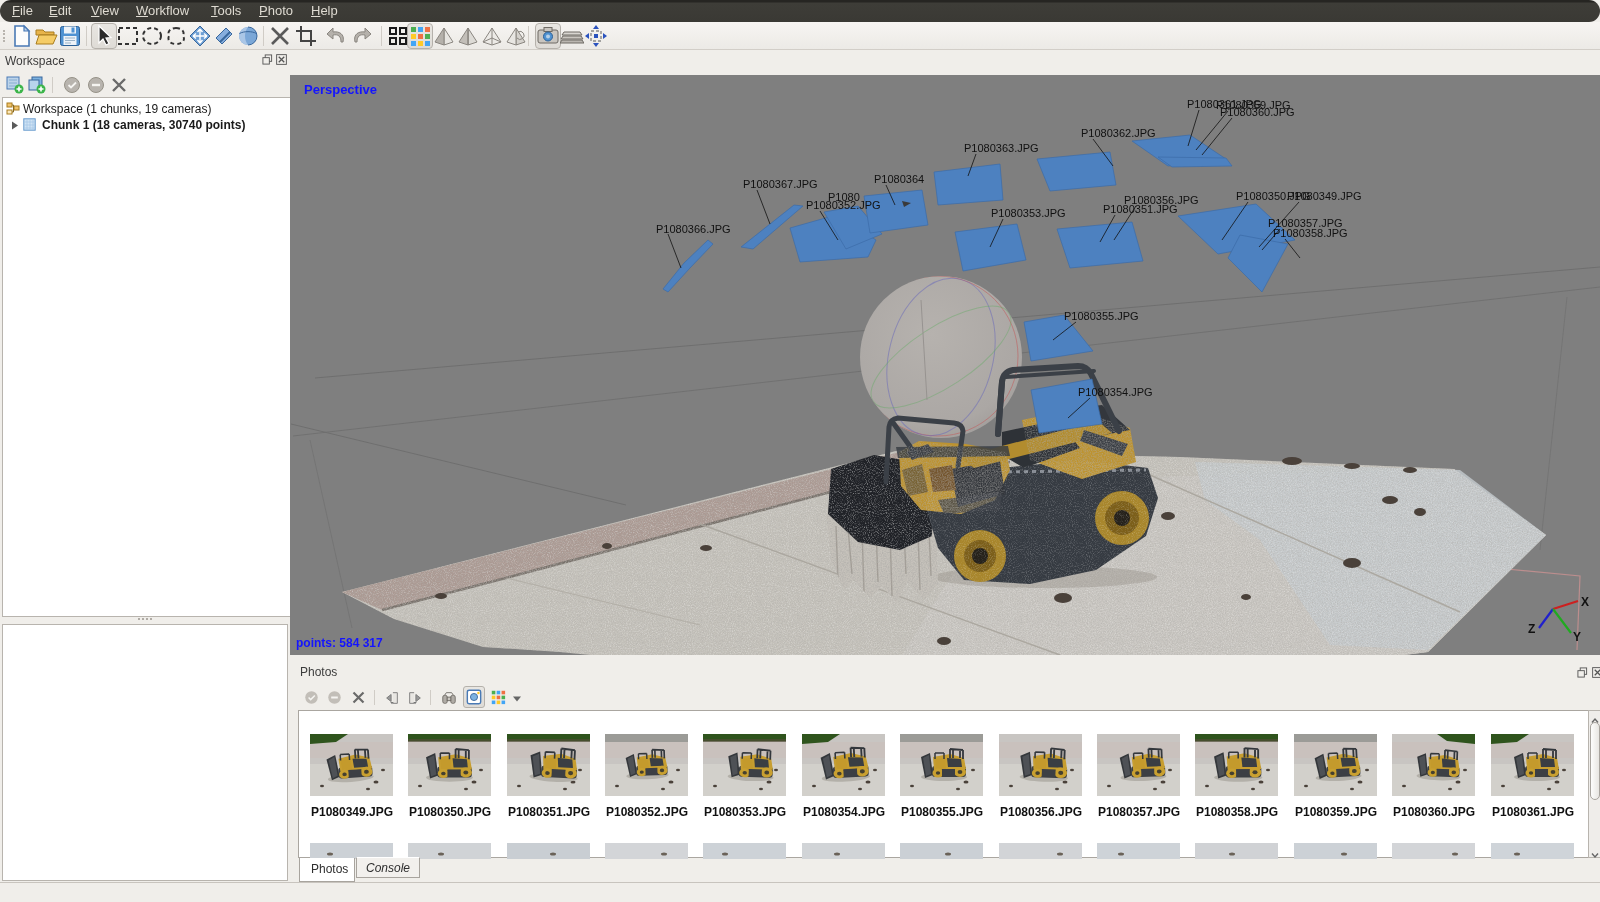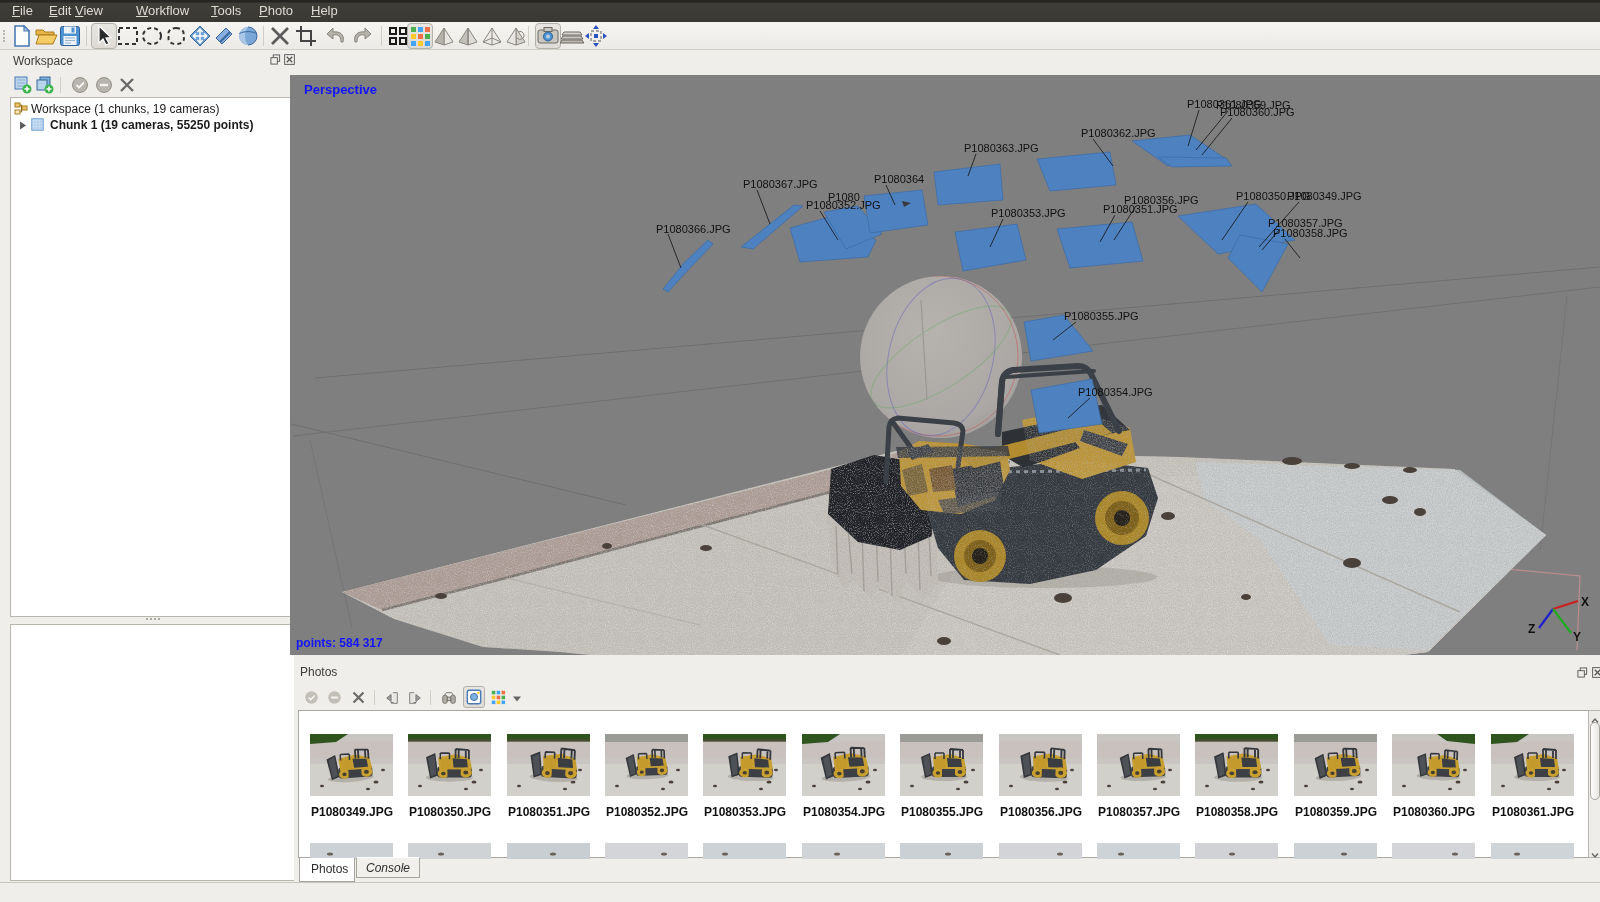--- a/index.html
+++ b/index.html
@@ -1,29 +1,29 @@
 <!DOCTYPE html>
 <html><head>
 <meta charset="utf-8">
 <style>
 html,body{margin:0;padding:0;width:1600px;height:902px;overflow:hidden;
   font-family:"Liberation Sans",sans-serif;background:#f0eeea;}
 *{box-sizing:border-box;}
 #menubar{position:absolute;left:0;top:0;width:1600px;height:22px;
   background:linear-gradient(#262522 0,#262522 2px,#3e3d38 3px,#3a3934 22px);
-  color:#dfdbd2;font-size:13px;}
+  color:#dfdbd2;font-size:13px;border-radius:11px;}
 #menubar span{position:absolute;top:3px;}
 #menubar u{text-decoration:underline;}
 #toolbar{position:absolute;left:0;top:22px;width:1600px;height:28px;
   background:linear-gradient(#f7f5f2,#eceae6);border-bottom:1px solid #d2cec8;}
 .ti{position:absolute;top:2px;width:24px;height:24px;}
 .tsep{position:absolute;top:4px;width:1px;height:20px;background:#d0ccc6;}
 .tsel{position:absolute;top:1px;width:26px;height:26px;border:1px solid #b5b1ab;
   border-radius:4px;background:linear-gradient(#e8e6e2,#dedbd6);}
-#leftdock{position:absolute;left:8px;top:50px;width:290px;height:832px;background:#f0eeea;}
+#leftdock{position:absolute;left:0;top:50px;width:290px;height:832px;background:#f0eeea;}
 #wstitle{position:absolute;left:5px;top:4px;font-size:12px;color:#3c3c3c;}
 #wtree{position:absolute;left:2px;top:47px;width:326px;height:520px;background:#fff;
   border:1px solid #b8b4ae;font-size:12px;color:#1a1a1a;text-decoration:underline;}
 #lpanel2{position:absolute;left:2px;top:574px;width:286px;height:257px;background:#fff;
   border:1px solid #b8b4ae;}
 #main{position:absolute;left:290px;top:50px;width:1310px;height:832px;}
 #tabbar{position:absolute;left:0;top:0;width:1310px;height:25px;
   background:linear-gradient(#f1efec,#e9e7e3);border-bottom:1px solid #c4c0ba;}
 #modeltab{position:absolute;left:2px;top:0px;width:75px;height:25px;background:#fafaf9;
   border:1px solid #b2aea8;border-bottom:none;border-radius:4px 4px 0 0;
@@ -42,21 +42,21 @@
 .btab{position:absolute;font-size:12px;color:#2e2e2e;text-align:center;}
 #statusbar{position:absolute;left:0;top:882px;width:1600px;height:20px;
   background:#f0eeea;border-top:1px solid #c8c4be;}
 .picon{position:absolute;width:18px;height:18px;}
 </style>
 </head>
 <body>
 <div id="menubar">
   <span style="left:12px"><u>F</u>ile</span>
   <span style="left:49px"><u>E</u>dit</span>
-  <span style="left:75px"><u>V</u>iew</span>
+  <span style="left:91px"><u>V</u>iew</span>
   <span style="left:136px"><u>W</u>orkflow</span>
   <span style="left:211px"><u>T</u>ools</span>
   <span style="left:259px"><u>P</u>hoto</span>
   <span style="left:311px"><u>H</u>elp</span>
 </div>
 <div id="toolbar">
  <div style="position:absolute;left:3px;top:8px;width:2px;height:12px;border-left:2px dotted #b8b4ae;"></div>
  <svg class="ti" style="left:10px" viewBox="0 0 24 24">
       <path d="M5 2 h9 l5 5 v15 h-14 z" fill="#fdfdfc" stroke="#4a7ab5" stroke-width="1.6"></path>
       <path d="M14 2 l5 5 h-5 z" fill="#bdd2ea" stroke="#4a7ab5" stroke-width="1.2"></path>
@@ -223,21 +223,21 @@
         <path d="M6 3 H7.5 V10 H6 M7.5 6 H8" fill="none" stroke="#8a6a1e"></path>
       </svg>
     <div style="position:absolute;left:20px;top:4px;">Workspace (1 chunks, 19 cameras)</div>
     <svg style="position:absolute;left:8px;top:23px;width:8px;height:9px;" viewBox="0 0 8 9">
         <path d="M1 0.5 L7 4.5 L1 8.5 Z" fill="#5a5a5a"></path>
       </svg>
     <svg style="position:absolute;left:20px;top:20px;width:13px;height:13px;" viewBox="0 0 13 13">
         <rect x="0.8" y="0.8" width="11.4" height="11.4" fill="#cfe3f4" stroke="#6699cc"></rect>
         <path d="M1 4h11M1 7h11M1 10h11M4 1v11M7 1v11M10 1v11" stroke="#a7c8e8" stroke-width="0.8"></path>
       </svg>
-    <div style="position:absolute;left:39px;top:20px;font-weight:bold;">Chunk 1 (19 cameras, 55250 points)</div>
+    <div style="position:absolute;left:39px;top:20px;font-weight:bold;">Chunk 1 (18 cameras, 30740 points)</div>
   </div>
   <div style="position:absolute;left:138px;top:568px;width:14px;height:3px;border-top:2px dotted #b0aca6;"></div>
   <div id="lpanel2"></div>
 </div>
 <div id="main">
   <div id="viewport">
   <svg width="1310" height="580" viewBox="290 75 1310 580">
     <defs>
       <filter id="speck" x="0%" y="0%" width="100%" height="100%">
         <feTurbulence type="fractalNoise" baseFrequency="0.8" numOctaves="3" seed="7" result="n"></feTurbulence>

